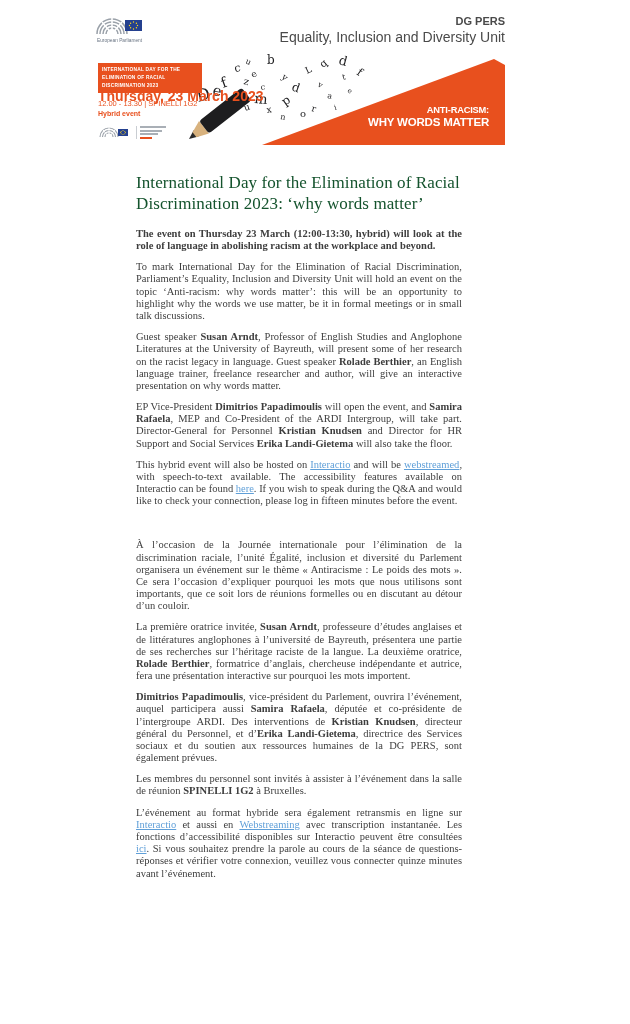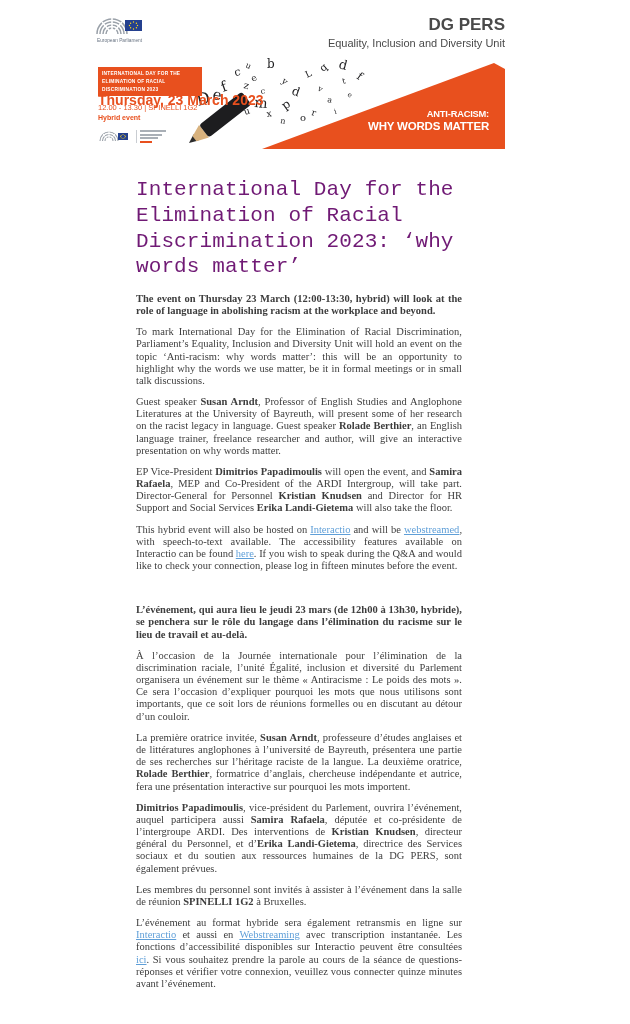--- a/index.html
+++ b/index.html
@@ -5,44 +5,44 @@
   :root{ --accent:#E8501E; --link:#5F9FD8; --text:#3D3D3D; }
   *{box-sizing:border-box;}
   html,body{margin:0;padding:0;}
   body{width:630px;height:1024px;overflow:hidden;background:#fff;color:var(--text);
        font-family:"Liberation Serif", serif;}
   .wrap{position:relative;padding-top:12px;}
 
   
   .topbar{width:410px;margin-left:95px;display:flex;justify-content:space-between;align-items:flex-start;}
   .org{text-align:right;font-family:"Liberation Sans",sans-serif;color:#4A4A4A;line-height:1.3;margin-top:2px;}
-  .org .l1{font-weight:bold;font-size:17px;}
-  .org .l2{font-size:11px;}
+  .org .l1{font-weight:bold;font-size:11px;}
+  .org .l2{font-size:14px;}
 
   
   .banner{position:relative;width:410px;height:100px;margin:4px 0 0 95px;}
   .banner .illu{position:absolute;left:0;top:0;}
   .tagbox{position:absolute;left:3px;top:13px;width:104px;background:var(--accent);color:#fff;
           font-family:"Liberation Sans",sans-serif;font-size:4.8px;font-weight:bold;
           letter-spacing:.25px;line-height:1.6;padding:3px 4px;text-transform:uppercase;}
   .bdate{position:absolute;left:3px;top:38px;color:var(--accent);
          font-family:"Liberation Sans",sans-serif;font-weight:bold;font-size:14px;}
   .btime{position:absolute;left:3px;top:49px;color:var(--accent);
          font-family:"Liberation Sans",sans-serif;font-size:7.5px;text-align:center;}
   .bmode{position:absolute;left:3px;top:60px;color:var(--accent);
          font-family:"Liberation Sans",sans-serif;font-weight:bold;font-size:7px;}
   .minilogo{position:absolute;left:3px;top:71px;display:flex;align-items:center;gap:4px;}
   .bars{display:flex;flex-direction:column;gap:1.5px;border-left:1px solid #C9CDD2;padding-left:3px;}
   .bars i{display:block;height:2px;background:#A9AFB6;}
   .bars i.o{background:var(--accent);width:12px;}
 
   
   main{margin-left:136px;width:340px;}
-  h1.title{font-size:21px;font-weight:400;line-height:1.22;letter-spacing:.1px;
-           color:#701a75;margin:23px 0 0 0;font-family:Liberation Mono, monospace;}
+  h1.title{font-size:17px;font-weight:400;line-height:1.22;letter-spacing:.1px;
+           color:#14532d;margin:23px 0 0 0;}
   p{margin:9px 14px 0 0;font-size:10.5px;line-height:1.16;text-align:justify;}
   p.lead{font-weight:bold;margin-top:13px;}
   a{color:var(--link);text-decoration:underline;cursor:pointer;}
   b{font-weight:bold;}
   section.fr{margin-top:32px;}
 </style>
 </head>
 <body>
 
 <div class="wrap">
@@ -168,21 +168,20 @@
       <p class="lead">The event on Thursday 23 March (12:00-13:30, hybrid) will look at the role of language in abolishing racism at the workplace and beyond.</p>
       <div>
           <p><span>To mark International Day for the Elimination of Racial Discrimination, Parliament’s Equality, Inclusion and Diversity Unit will hold an event on the topic ‘Anti-racism: why words matter’: this will be an opportunity to highlight why the words we use matter, be it in formal meetings or in small talk discussions.</span></p>
           <p><span>Guest speaker </span><b>Susan Arndt</b><span>, Professor of English Studies and Anglophone Literatures at the University of Bayreuth, will present some of her research on the racist legacy in language. Guest speaker </span><b>Rolade Berthier</b><span>, an English language trainer, freelance researcher and author, will give an interactive presentation on why words matter.</span></p>
           <p><span>EP Vice-President </span><b>Dimitrios Papadimoulis</b><span> will open the event, and </span><b>Samira Rafaela</b><span>, MEP and Co-President of the ARDI Intergroup, will take part. Director-General for Personnel </span><b>Kristian Knudsen</b><span> and Director for HR Support and Social Services </span><b>Erika Landi-Gietema</b><span> will also take the floor.</span></p>
           <p><span>This hybrid event will also be hosted on </span><a href="#">Interactio</a><span> and will be </span><a href="#">webstreamed</a><span>, with speech-to-text available. The accessibility features available on Interactio can be found </span><a href="#">here</a><span>. If you wish to speak during the Q&amp;A and would like to check your connection, please log in fifteen minutes before the event.</span></p>
         </div>
     </section>
 
     <section class="fr">
-      <p class="lead">L’événement, qui aura lieu le jeudi 23 mars (de 12h00 à 13h30, hybride), se penchera sur le rôle du langage dans l’élimination du racisme sur le lieu de travail et au-delà.</p>
       <div>
           <p><span>À l’occasion de la Journée internationale pour l’élimination de la discrimination raciale, l’unité Égalité, inclusion et diversité du Parlement organisera un événement sur le thème « Antiracisme : Le poids des mots ». Ce sera l’occasion d’expliquer pourquoi les mots que nous utilisons sont importants, que ce soit lors de réunions formelles ou en discutant au détour d’un couloir.</span></p>
           <p><span>La première oratrice invitée, </span><b>Susan Arndt</b><span>, professeure d’études anglaises et de littératures anglophones à l’université de Bayreuth, présentera une partie de ses recherches sur l’héritage raciste de la langue. La deuxième oratrice, </span><b>Rolade Berthier</b><span>, formatrice d’anglais, chercheuse indépendante et autrice, fera une présentation interactive sur pourquoi les mots importent.</span></p>
           <p><b>Dimitrios Papadimoulis</b><span>, vice-président du Parlement, ouvrira l’événement, auquel participera aussi </span><b>Samira Rafaela</b><span>, députée et co-présidente de l’intergroupe ARDI. Des interventions de </span><b>Kristian Knudsen</b><span>, directeur général du Personnel, et d’</span><b>Erika Landi-Gietema</b><span>, directrice des Services sociaux et du soutien aux ressources humaines de la DG PERS, sont également prévues.</span></p>
           <p><span>Les membres du personnel sont invités à assister à l’événement dans la salle de réunion </span><b>SPINELLI 1G2</b><span> à Bruxelles.</span></p>
           <p><span>L’événement au format hybride sera également retransmis en ligne sur </span><a href="#">Interactio</a><span> et aussi en </span><a href="#">Webstreaming</a><span> avec transcription instantanée. Les fonctions d’accessibilité disponibles sur Interactio peuvent être consultées </span><a href="#">ici</a><span>. Si vous souhaitez prendre la parole au cours de la séance de questions-réponses et vérifier votre connexion, veuillez vous connecter quinze minutes avant l’événement.</span></p>
         </div>
     </section>
   </main>
 </div>

